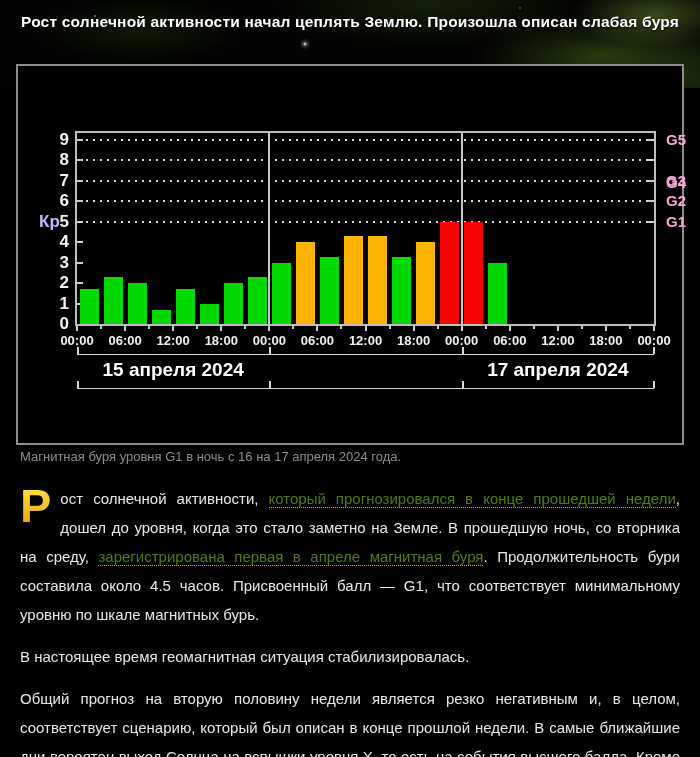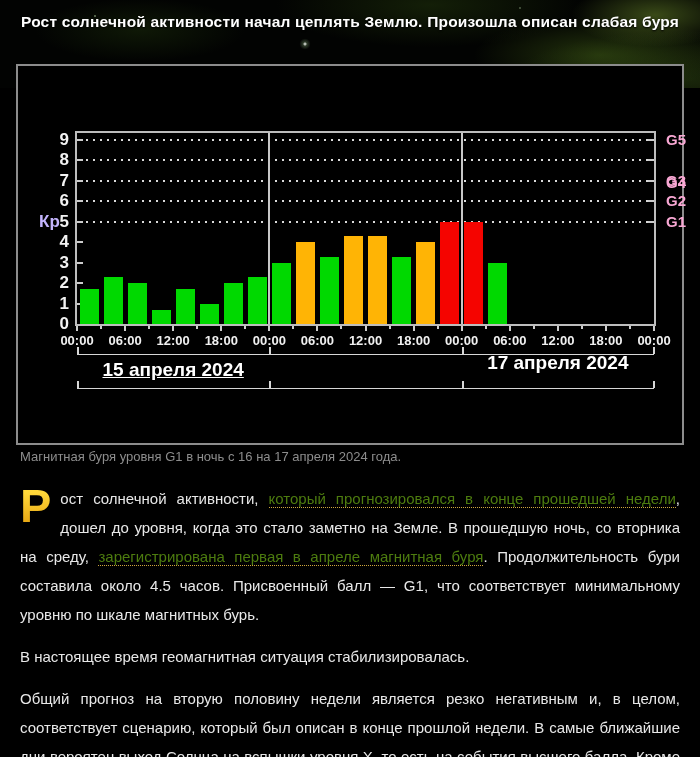--- a/index.html
+++ b/index.html
@@ -183,22 +183,22 @@
     <div class="bracket" style="left: 59px; top: 288px; width: 577px;"></div>
     <div class="brtick" style="left: 59px; top: 281px; height: 7px;"></div>
     <div class="brtick" style="left: 251.333px; top: 281px; height: 7px;"></div>
     <div class="brtick" style="left: 443.667px; top: 281px; height: 7px;"></div>
     <div class="brtick" style="left: 635px; top: 281px; height: 7px;"></div>
     <div class="bracket" style="left: 59px; top: 322px; width: 577px;"></div>
     <div class="brtick" style="left: 59px; top: 315px; height: 7px;"></div>
     <div class="brtick" style="left: 251.333px; top: 315px; height: 7px;"></div>
     <div class="brtick" style="left: 443.667px; top: 315px; height: 7px;"></div>
     <div class="brtick" style="left: 635px; top: 315px; height: 7px;"></div>
-    <div class="daylabel" style="left: 59px; top: 293px; width: 192.333px; text-decoration: underline;">15 апреля 2024</div>
-    <div class="daylabel" style="left: 443.667px; top: 286px; width: 192.333px;">17 апреля 2024</div>
+    <div class="daylabel" style="left: 59px; top: 293px; width: 192.333px;">15 апреля 2024</div>
+    <div class="daylabel" style="left: 443.667px; top: 293px; width: 192.333px;">17 апреля 2024</div>
   </div>
 
 <div class="caption">Магнитная буря уровня G1 в ночь с 16 на 17 апреля 2024 года.</div>
 
 <div class="article">
   <p><span class="dropcap">Р</span><span>ост солнечной активности, </span><a class="inline-link">который прогнозировался в конце прошедшей недели</a><span>, дошел до уровня, когда это стало заметно на Земле. В прошедшую ночь, со вторника на среду, </span><a class="inline-link">зарегистрирована первая в апреле магнитная буря</a><span>. Продолжительность бури составила около 4.5 часов. Присвоенный балл — G1, что соответствует минимальному уровню по шкале магнитных бурь.</span></p>
   <p>В настоящее время геомагнитная ситуация стабилизировалась.</p>
   <p>Общий прогноз на вторую половину недели является резко негативным и, в целом, соответствует сценарию, который был описан в конце прошлой недели. В самые ближайшие дни вероятен выход Солнца на вспышки уровня X, то есть на события высшего балла. Кроме того, ожидающаяся активность Солнца, скорее всего, будет локализована в так называемых геоэффективных участках солнечной поверхности, откуда происходит наиболее сильное воздействие на Землю.</p>
 </div>
 

